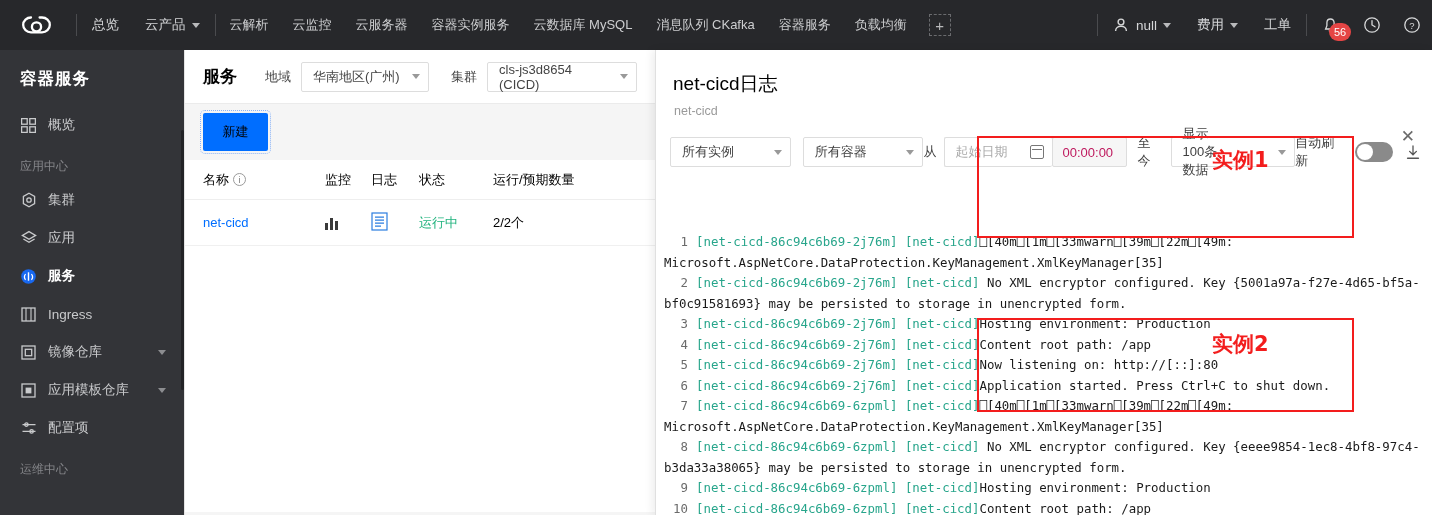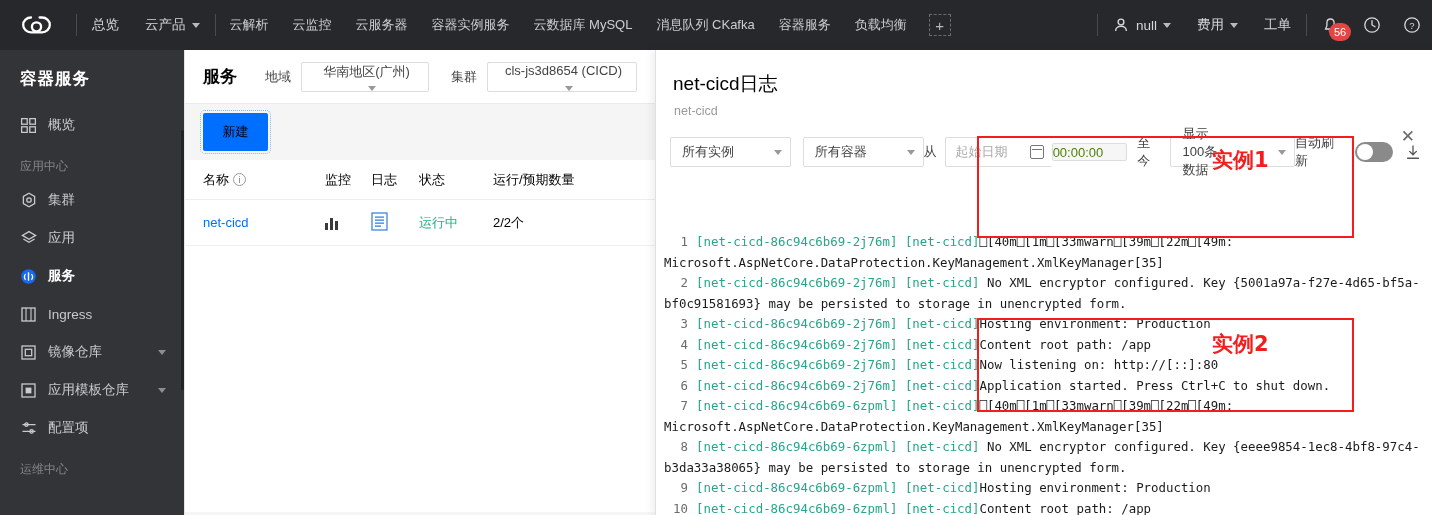--- a/index.html
+++ b/index.html
@@ -76,21 +76,21 @@
   }
   .mid-head {
     height: 54px; background: #fff; display: flex; align-items: center;
     padding-left: 18px; border-bottom: 1px solid #ebebeb;
   }
   .mid-title { font-size: 17px; font-weight: bold; color: #000; margin-right: 28px; }
   .fld-label { font-size: 13px; color: #444; margin-right: 10px; }
   .select-box {
     height: 30px; border: 1px solid #ddd; background: #fff; border-radius: 2px;
     display: flex; align-items: center; padding: 0 8px 0 11px; font-size: 13px;
-    color: #444; min-width: 128px; justify-content: space-between; cursor: pointer; flex-direction: column;
+    color: #444; min-width: 128px; justify-content: space-between; cursor: pointer;
   }
   .sel-caret { border-left: 4px solid transparent; border-right: 4px solid transparent;
                border-top: 5px solid #999; margin-left: 10px; }
   .mid-toolbar { height: 56px; display: flex; align-items: center; padding-left: 18px; }
   .btn-primary {
     background: #006eff; color: #000000; font-size: 13px; height: 38px; min-width: 65px;
     border: none; border-radius: 2px; cursor: pointer; padding: 4px 14px;
     outline: 1px dotted #8ab4f8; outline-offset: 2px;
     font-family: "Liberation Sans", sans-serif;
   }
@@ -136,23 +136,23 @@
   .f-sel.cont { width: 124px; }
   .f-sel.rows { width: 128px; margin-left: 12px; gap: 41px; }
   .f-txt { font-size: 13px; color: #3f3f3f; margin-right: 8px; }
   .date-inp {
     width: 110px; height: 30px; border: 1px solid #ddd; background: #fff;
     display: flex; align-items: center; justify-content: space-between;
     padding: 0 8px 0 10px; font-size: 13px; color: #aaa; border-radius: 2px;
     border-right: none; cursor: text;
   }
   .time-inp {
-    width: 78px; height: 18px; border: 1px solid #ddd; background: #f6f6f6;
-    display: flex; align-items: center; font-size: 13px;
-    color: #4d7c0f; border-radius: 2px; cursor: text;
+    width: 78px; height: 30px; border: 1px solid #ddd; background: #f6f6f6;
+    display: flex; align-items: center; padding-left: 10px; font-size: 13px;
+    color: #be185d; border-radius: 2px; cursor: text;
   }
   .cal-ico { width: 14px; height: 14px; border: 1.4px solid #777; border-radius: 2px; position: relative; }
   .cal-ico:before { content:""; position:absolute; top:2.5px; left:1px; right:1px; height:1.4px; background:#777; }
   .auto-wrap { margin-left: auto; display: flex; align-items: center; padding-right: 12px; }
   .toggle {
     width: 40px; height: 20px; background: #8a8a8a; border-radius: 10px;
     position: relative; margin-left: 10px; cursor: pointer;
   }
   .toggle .knob { position: absolute; top: 2px; left: 2px; width: 16px; height: 16px;
                   background: #fff; border-radius: 50%; }

